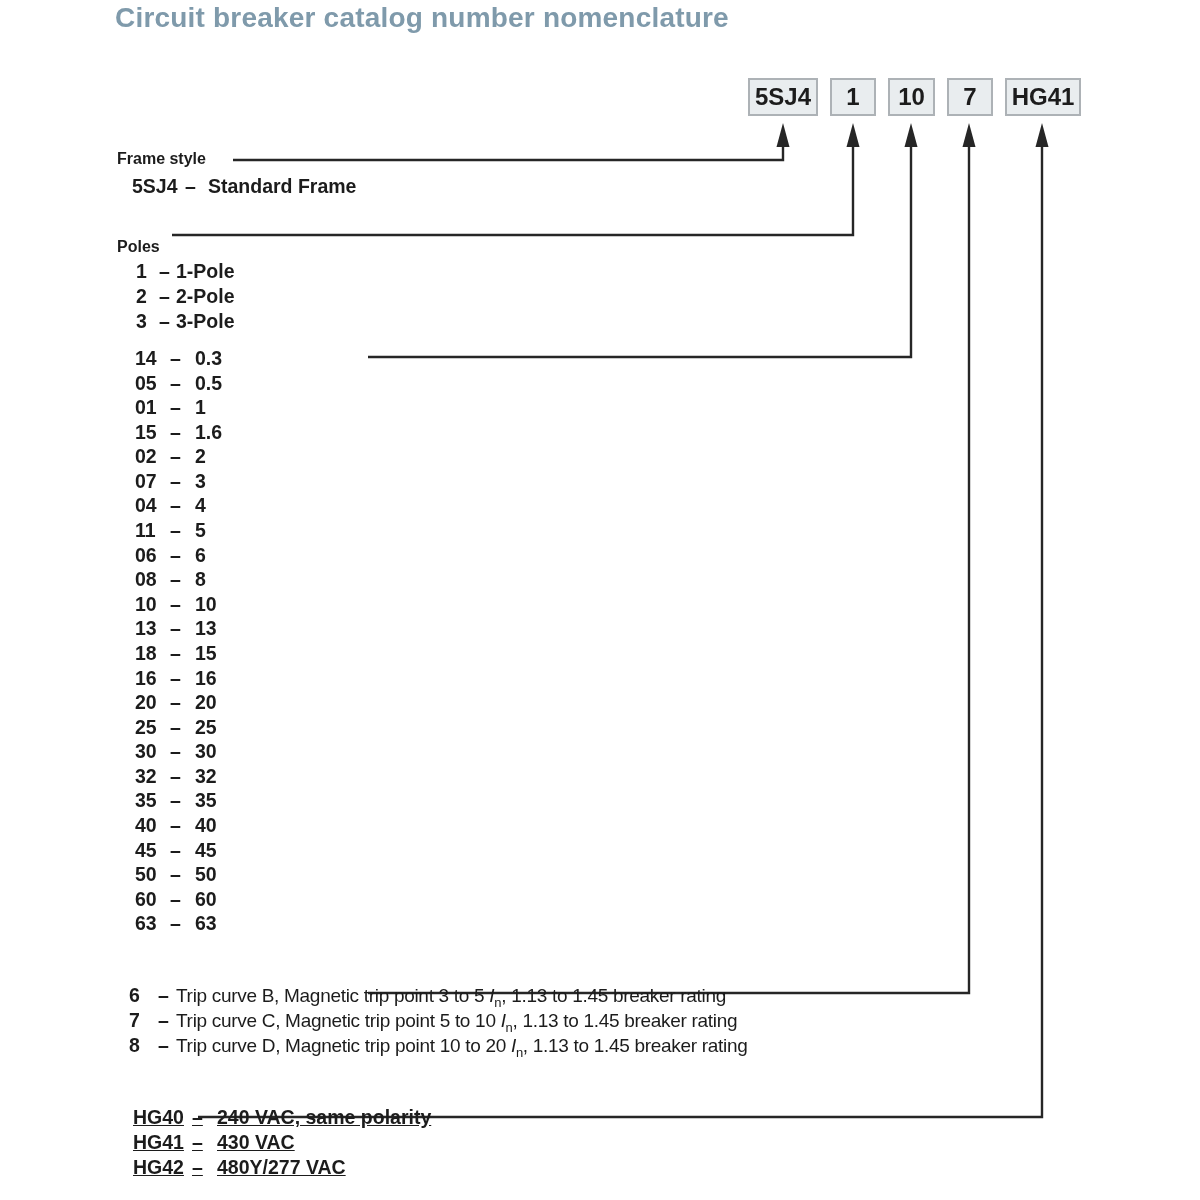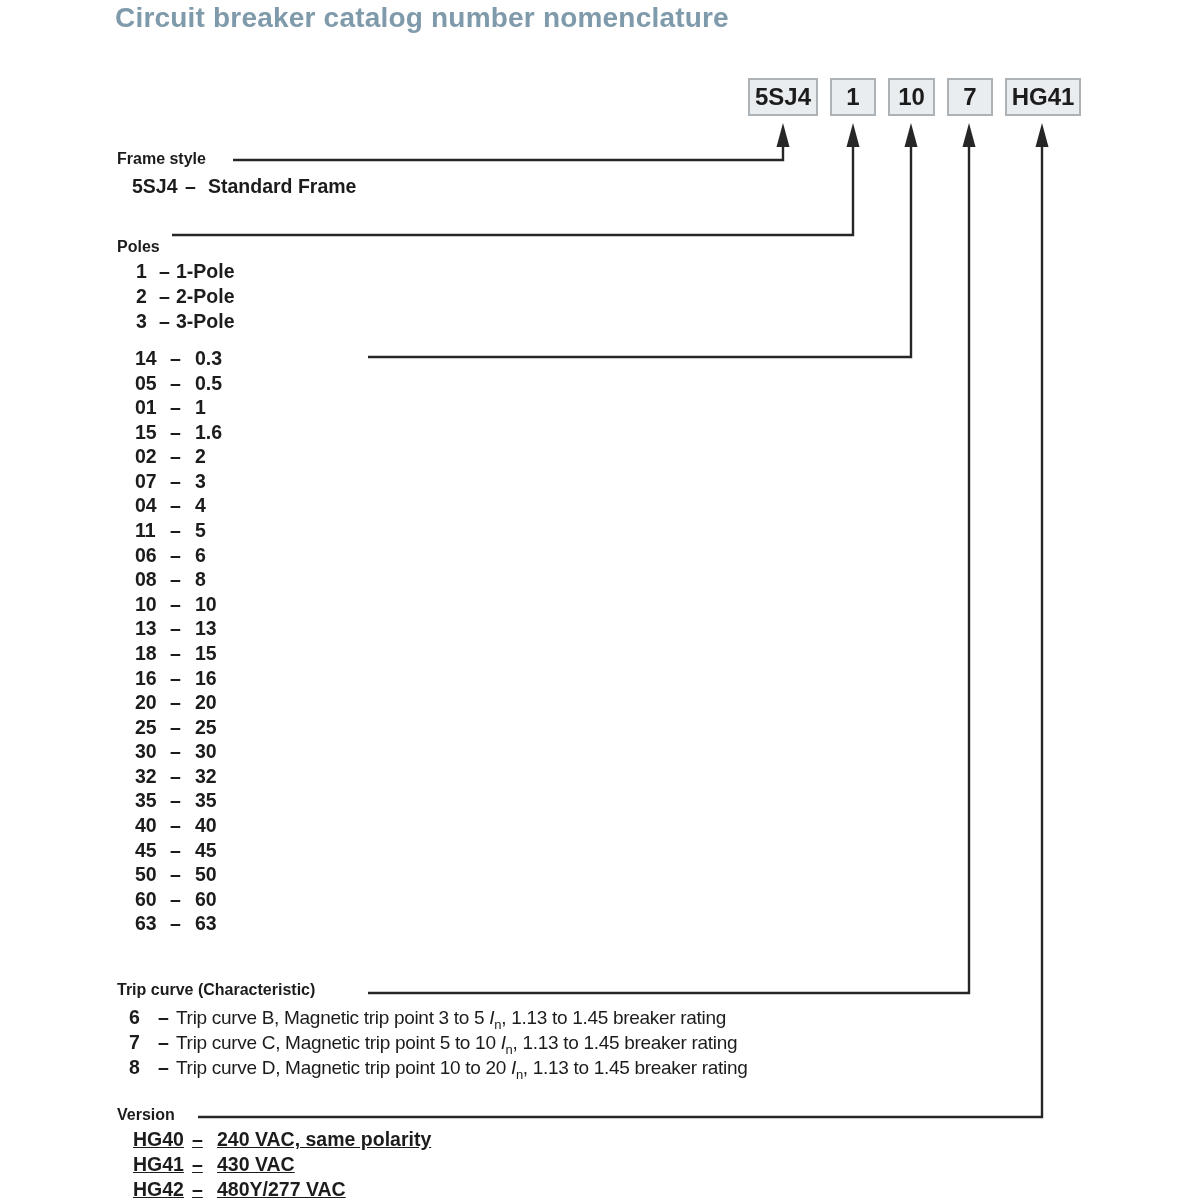--- a/index.html
+++ b/index.html
@@ -282,21 +282,20 @@
 
         <div class="row">
           <span class="c">63</span>
           <span class="d">–</span>
           <span class="v">63</span>
         </div>
       </div>
   </div>
 
   <div class="section" id="sec-trip">
-    <div class="sec-label">Trip curve (Characteristic)</div>
     <div class="rows">
 
         <div class="row">
           <span class="c">6</span>
           <span class="d">–</span>
           <span class="v"><span>Trip curve B, Magnetic trip point 3 to 5 </span><span class="sym-i">I</span><sub class="sym-n">n</sub><span>, 1.13 to 1.45 breaker rating</span></span>
         </div>
 
         <div class="row">
           <span class="c">7</span>
@@ -306,21 +305,20 @@
 
         <div class="row">
           <span class="c">8</span>
           <span class="d">–</span>
           <span class="v"><span>Trip curve D, Magnetic trip point 10 to 20 </span><span class="sym-i">I</span><sub class="sym-n">n</sub><span>, 1.13 to 1.45 breaker rating</span></span>
         </div>
       </div>
   </div>
 
   <div class="section" id="sec-version">
-    <div class="sec-label">Version</div>
     <div class="rows">
 
         <div class="row">
           <span class="c">HG40</span>
           <span class="d">–</span>
           <span class="v">240 VAC, same polarity</span>
         </div>
 
         <div class="row">
           <span class="c">HG41</span>

